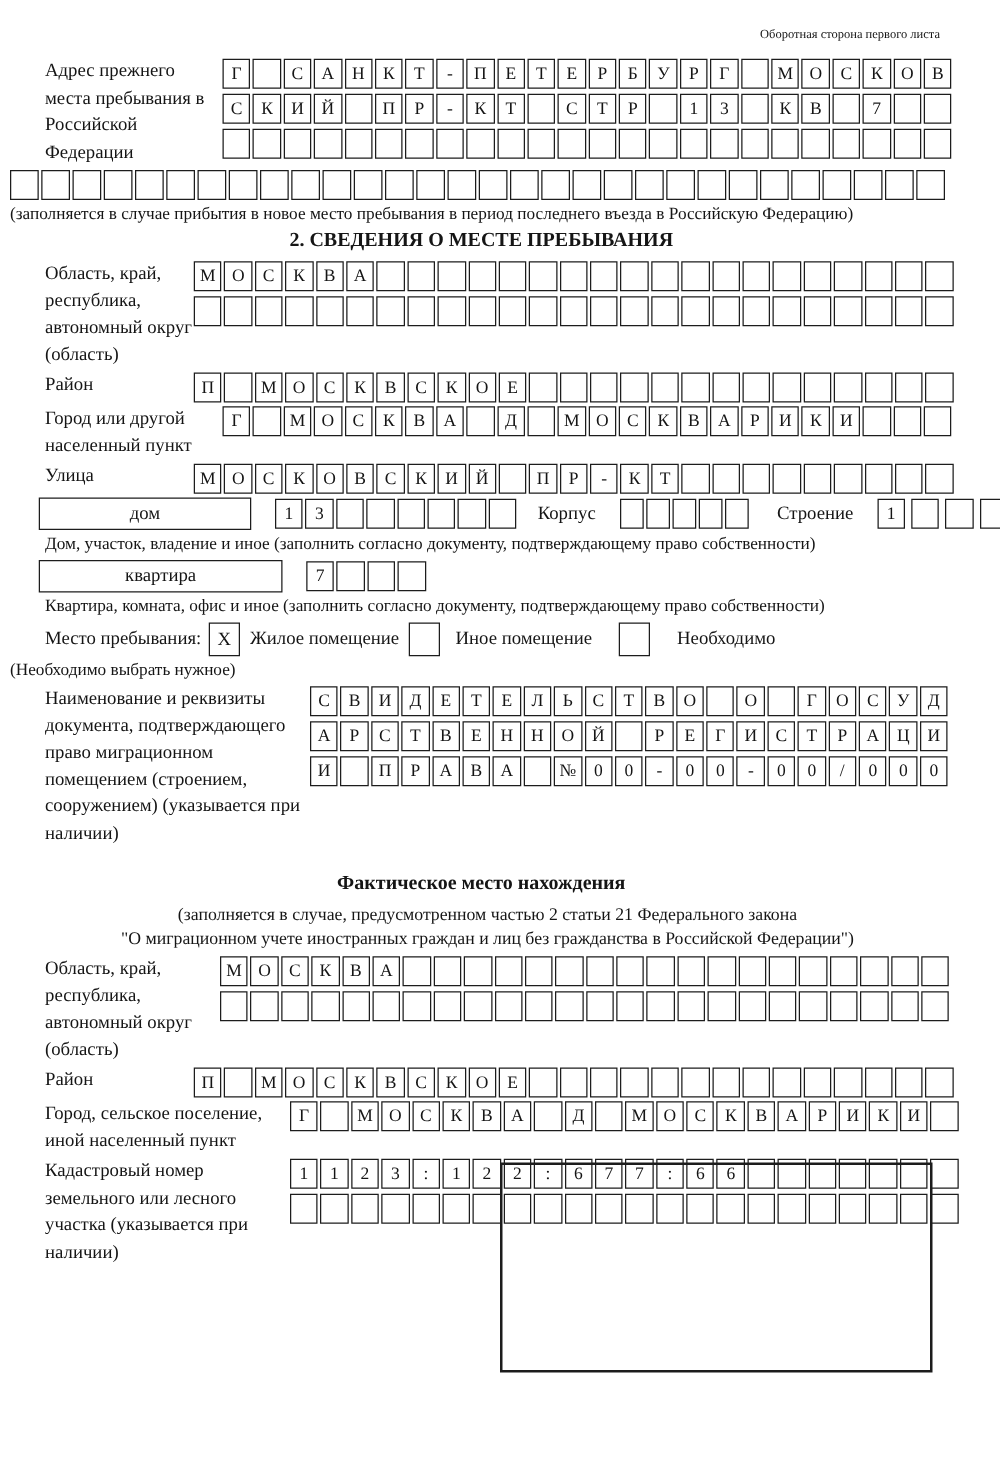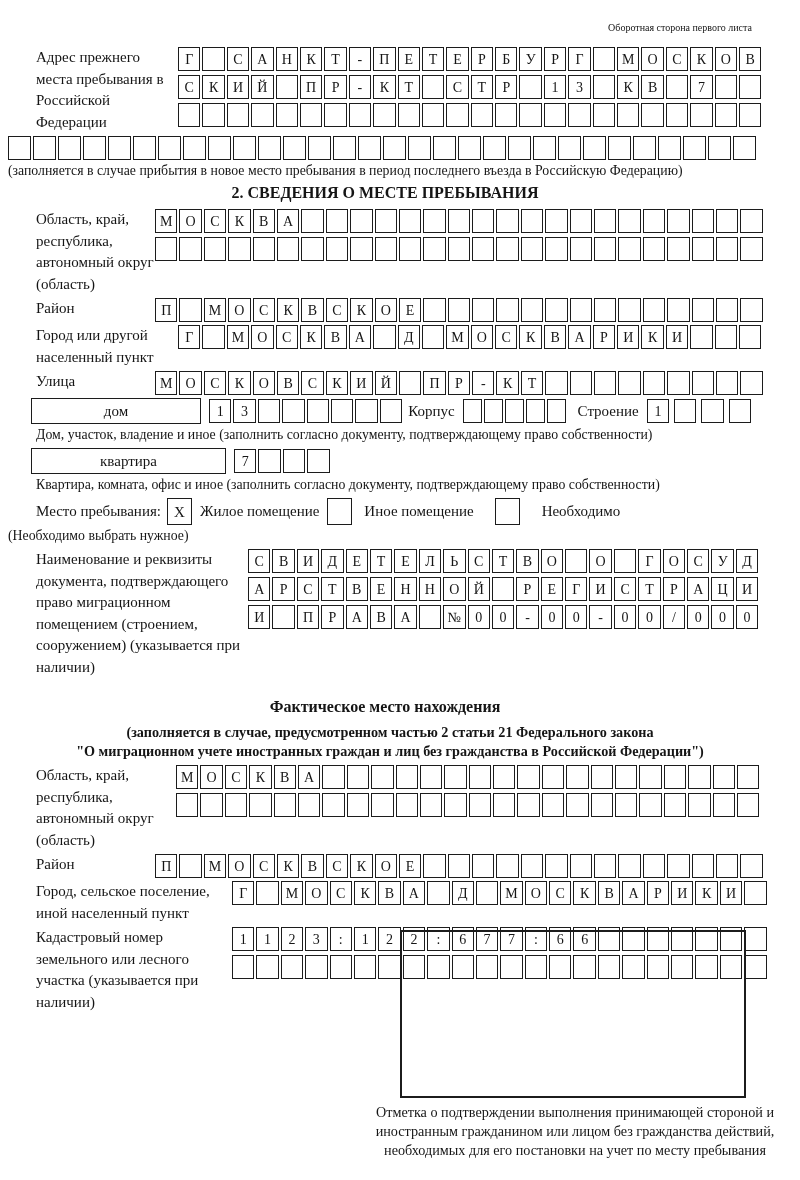--- a/index.html
+++ b/index.html
@@ -13,25 +13,25 @@
   .cellrow{display:flex;gap:2px;}
   .cell{flex:none;box-sizing:border-box;width:22.4px;height:24px;border:1.8px solid #1c1c1c;
         display:flex;align-items:center;justify-content:center;font-size:14px;padding-top:1px;}
   .row-full .cell{width:23px;}
   .sm .cell{width:19px;}
   .g5{gap:5px;}
   .note{font-size:13.8px;line-height:18px;margin:2px 0 4px 0;}
   .indent{padding-left:28px;}
   .center{}
   .sect-title{font-weight:bold;font-size:16px;text-align:center;margin:3px 30px 7px 0;}
-  .sub{font-size:14.2px;line-height:19px;text-align:center;margin:0 20px 0 0;font-weight:bold;}
+  .sub{font-size:14.2px;line-height:19px;text-align:center;margin:0 20px 0 0;}
   .widebox{flex:none;box-sizing:border-box;border:1.8px solid #1c1c1c;height:26px;display:flex;
            align-items:center;justify-content:center;font-size:15px;}
   .w-house{width:170px;} .w-apt{width:195px;}
-  .house-row,.apt-row{display:flex;align-items:center;margin:0 0 2px 23px;}
+  .house-row,.apt-row{display:flex;align-items:center;margin:0 0 2px 23px;gap:11px;}
   .inline-label{font-size:15px;white-space:nowrap;}
   .ml8{margin-left:8px;} .ml6{margin-left:6px;} .ml12{margin-left:12px;} .mr8{margin-right:8px;}
   .type-row{display:flex;align-items:center;margin:3px 0 1px 0;padding-left:28px;font-size:15px;}
   .type-row .cell{width:25px;height:27px;font-size:15px;}
   .opt{white-space:nowrap;}
   .nw580{width:580px;}
   .stamp{margin:-86px 0 0 352px;width:430px;}
   .stamp-box{box-sizing:border-box;margin-left:40px;width:346px;height:168px;border:2px solid #1c1c1c;background:#fff;}
   .stamp-note{margin-top:5px;font-size:14.2px;line-height:19px;text-align:center;}
   .mb4{margin-bottom:4px;} .mb2{margin-bottom:2px;} .mt8{margin-top:20px;text-align:center;}
@@ -617,16 +617,15 @@
           <div class="cell"></div>
           <div class="cell"></div>
           <div class="cell"></div>
           <div class="cell"></div>
         </div>
     </div>
   </div>
 
   <div class="stamp">
     <div class="stamp-box"></div>
-    <div class="stamp-note">Отметка о подтверждении выполнения принимающей стороной и иностранным гражданином или лицом без гражданства действий, необходимых для его постановки на учет по месту пребывания</div>
   </div>
 
 </div>
 
 </body></html>

